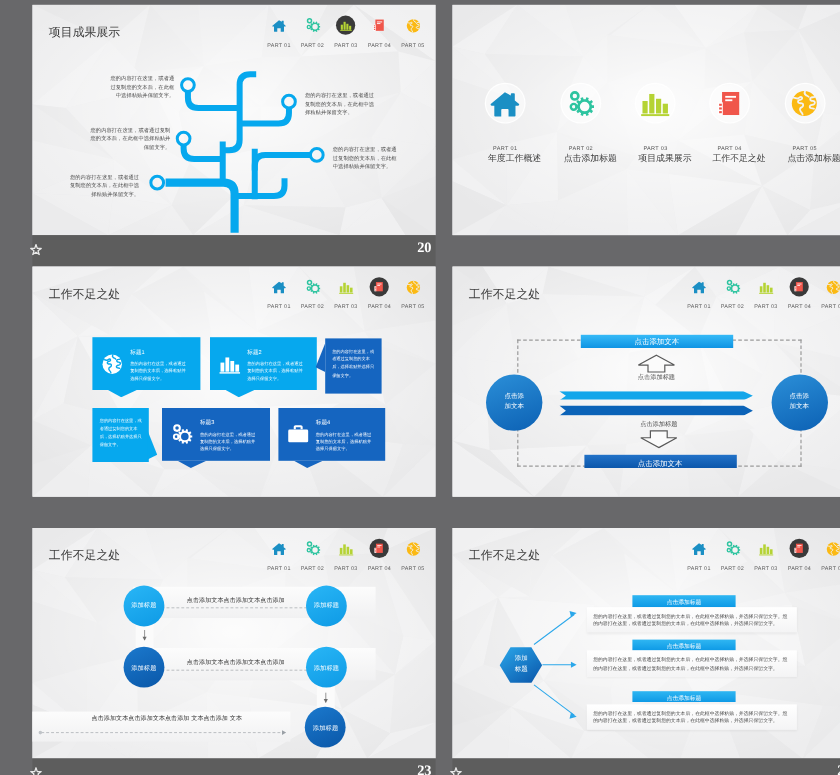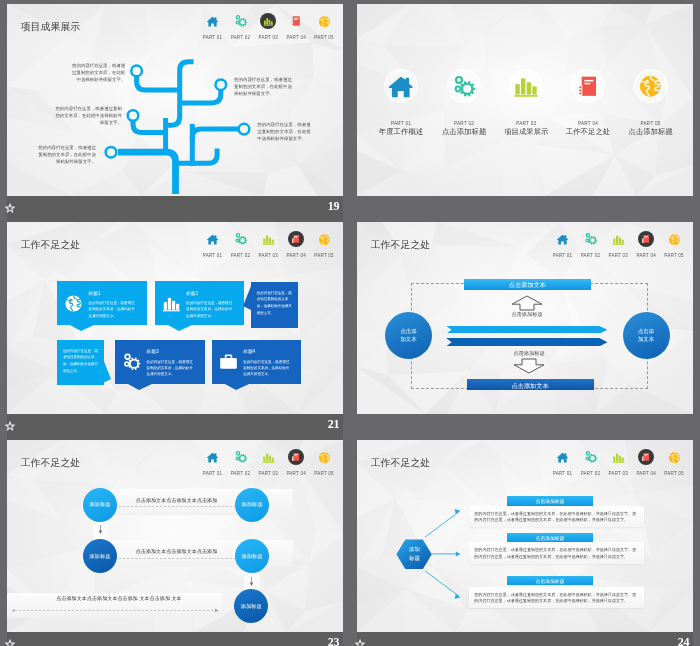--- a/index.html
+++ b/index.html
@@ -1,34 +1,34 @@
 <!DOCTYPE html>
 <html><head>
 <meta charset="utf-8">
 <style>
 html,body{margin:0;padding:0;}
 body{width:700px;height:646px;background:#68686a;font-family:"Liberation Sans",sans-serif;overflow:hidden;}
 #defs{position:absolute;width:0;height:0;overflow:hidden;}
-.slide{position:absolute;width:336px;height:218px;}
+.slide{position:absolute;width:336px;height:218px;margin-left:20px;}
 .sbody{position:absolute;left:0;top:0;width:336px;height:192px;overflow:hidden;background:#ececed;}
 .sfoot{position:absolute;left:0;top:192px;width:336px;height:26px;background:#5d5d5d;}
 .pnum{position:absolute;right:3.8px;top:3.1px;color:#fff;font-size:12px;font-weight:bold;font-family:"Liberation Serif",serif;letter-spacing:-0.3px;}
 .star{position:absolute;left:-1.6px;top:7px;}
 .bgsvg{position:absolute;left:0;top:0;}
 .ttl{position:absolute;left:13.7px;top:15.9px;font-size:9.9px;color:#3c3c3c;letter-spacing:0.05px;white-space:nowrap;}
 .nav{position:absolute;left:191.5px;top:8.2px;width:140px;height:30px;}
 .navitem{position:absolute;width:28px;top:0;text-align:center;}
 .navicon{position:relative;height:18px;display:flex;align-items:center;justify-content:center;}
 .navsel{position:absolute;left:50%;top:1px;margin-left:-8px;width:16px;height:16px;border-radius:50%;background:#3a3a3a;}
 .navlbl{font-size:4.5px;color:#5a5a5a;letter-spacing:0.25px;white-space:nowrap;line-height:6px;margin-top:4.4px;}
 .mini{font-size:4.4px;line-height:7px;color:#4a4a4a;letter-spacing:0.05px;}
 .agicon{position:absolute;width:32px;height:32px;border-radius:50%;background:rgba(255,255,255,.5);
   border:1px solid rgba(255,255,255,.9);display:flex;align-items:center;justify-content:center;}
 .agpart{position:absolute;font-size:4.6px;color:#555;letter-spacing:.3px;text-align:center;width:60px;}
-.aglbl{position:absolute;font-size:7.4px;color:#3e3e3e;text-align:center;width:60px;letter-spacing:0px;}
+.aglbl{position:absolute;font-size:7.4px;color:#3e3e3e;text-align:right;width:60px;letter-spacing:0px;}
 </style>
 </head>
 <body>
 
 <svg id="defs" xmlns="http://www.w3.org/2000/svg">
     <defs>
       <linearGradient id="hexg" x1="0" y1="0" x2="0.85" y2="1">
         <stop offset="0" stop-color="#2aa7ea"></stop>
         <stop offset="1" stop-color="#0c5aad"></stop>
       </linearGradient>
@@ -363,21 +363,21 @@
       <div class="mini" style="position:absolute;left:61px;top:57.5px;width:57.3px;text-align:right">您的内容打在这里，或者通过复制您的文本后，在此框中选择粘贴并保留文字。</div>
       <div class="mini" style="position:absolute;left:227.1px;top:71.8px;width:60.5px;text-align:left">您的内容打在这里，或者通过复制您的文本后，在此框中选择粘贴并保留文字。</div>
       <div class="mini" style="position:absolute;left:48px;top:101.2px;width:67px;text-align:right">您的内容打在这里，或者通过复制您的文本后，在此框中选择粘贴并保留文字。</div>
       <div class="mini" style="position:absolute;left:250.3px;top:117.3px;width:56.5px;text-align:left">您的内容打在这里，或者通过复制您的文本后，在此框中选择粘贴并保留文字。</div>
       <div class="mini" style="position:absolute;left:27px;top:139.8px;width:62px;text-align:right">您的内容打在这里，或者通过复制您的文本后，在此框中选择粘贴并保留文字。</div>
     </div>
     <div class="sfoot">
       <svg class="star" width="10" height="9.5" viewBox="0 0 16 15">
         <path d="M8 1.2 9.7 6.3h5.3l-4.3 3.15 1.64 5.1L8 11.4 3.66 14.55 5.3 9.45 1 6.3h5.3z" fill="none" stroke="#e8e8e8" stroke-width="1.7" stroke-linejoin="round"></path>
       </svg>
-      <div class="pnum">19</div>
+      <div class="pnum">20</div>
     </div>
   </div>
 <div class="slide" style="left:357px;top:4px">
     <div class="sbody">
       <svg class="bgsvg" width="336" height="192" viewBox="0 0 336 192">
         <rect width="336" height="192" fill="#e9e9ea"></rect>
         <g transform="translate(336,0) scale(-1,1)">
           <use href="#bg7"></use>
         </g>
         <rect width="336" height="192" fill="url(#hlgrad)"></rect>
@@ -517,26 +517,20 @@
       <div style="position:absolute;left:204.6px;top:117.5px;width:89.5px;height:44px;background:#1565c0">
         <span style="position:absolute;left:7px;top:12.5px;line-height:0"><svg width="19" height="19" viewBox="0 0 24 24" fill="#ffffff" style="--gstroke:#1565c0;">
             <use href="#i-brief"></use>
           </svg></span>
         <div style="position:absolute;left:31.6px;top:8.3px;font-size:4.7px;color:#fff;letter-spacing:0">标题4</div>
         <div style="position:absolute;left:31.6px;top:19.1px;width:49px;font-size:3.55px;line-height:6.1px;color:#fff">您的内容打在这里，或者通过复制您的文本后，选择粘贴并选择只保留文字。</div>
         <svg width="24" height="6" viewBox="0 0 24 6" style="position:absolute;left:13px;top:44px">
           <path d="M0 0 24 0 11 6z" fill="#1565c0"></path>
         </svg>
       </div>
-    </div>
-    <div class="sfoot">
-      <svg class="star" width="10" height="9.5" viewBox="0 0 16 15">
-        <path d="M8 1.2 9.7 6.3h5.3l-4.3 3.15 1.64 5.1L8 11.4 3.66 14.55 5.3 9.45 1 6.3h5.3z" fill="none" stroke="#e8e8e8" stroke-width="1.7" stroke-linejoin="round"></path>
-      </svg>
-      <div class="pnum">21</div>
     </div>
   </div>
 <div class="slide" style="left:357px;top:222px">
     <div class="sbody">
       <svg class="bgsvg" width="336" height="192" viewBox="0 0 336 192">
         <rect width="336" height="192" fill="#e9e9ea"></rect>
         <g transform="translate(336,192) scale(-1,-1)">
           <use href="#bg3"></use>
         </g>
         <rect width="336" height="192" fill="url(#hlgrad)"></rect>

